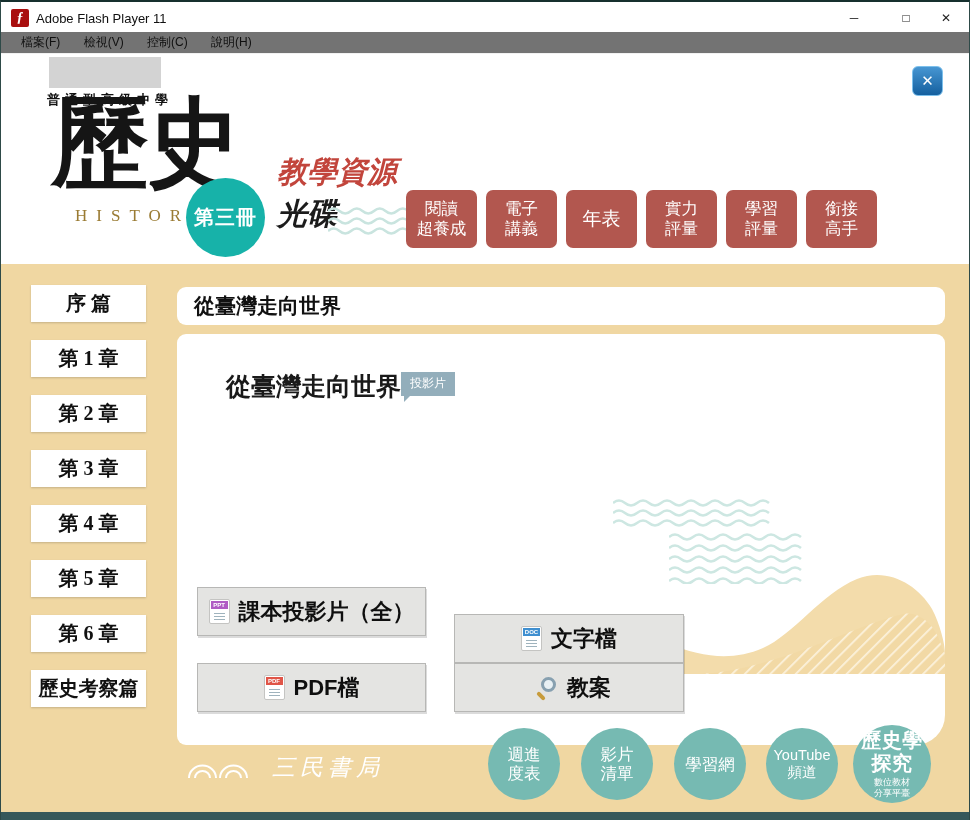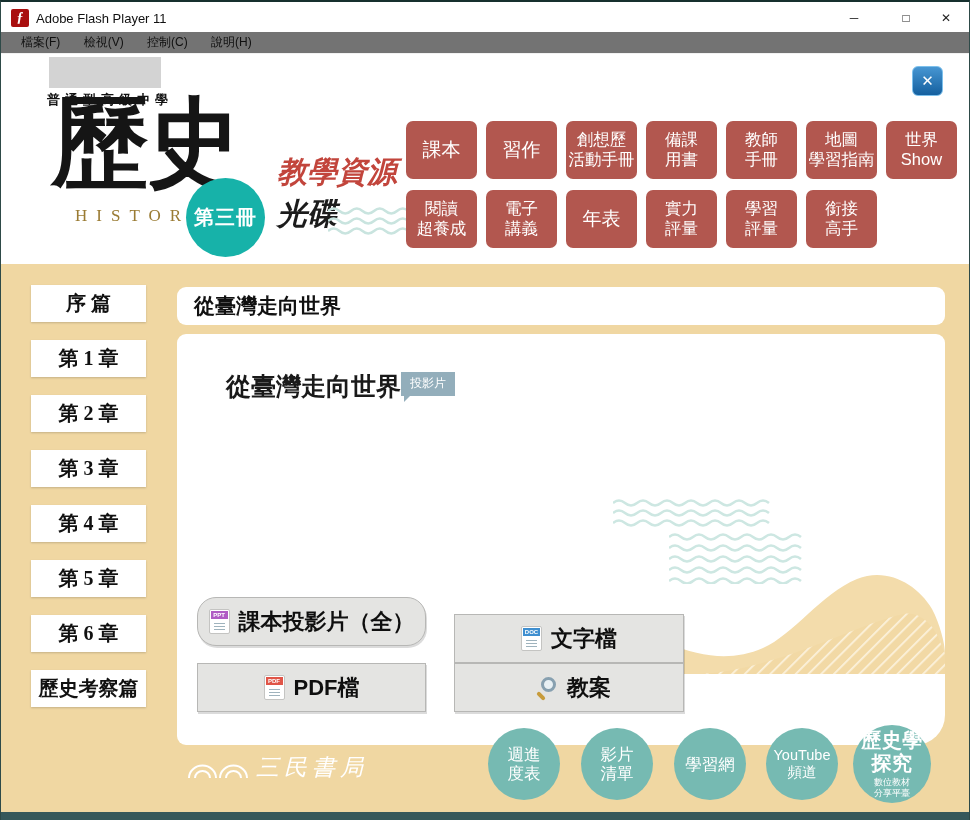--- a/index.html
+++ b/index.html
@@ -65,21 +65,21 @@
     font-size:12px; padding:3px 9px 4px; }
   .slide-tag::after { content:""; position:absolute; left:3px; bottom:-6px;
     border:4px solid transparent; border-top-color:#93aebb; border-left-color:#93aebb; }
   .waves-b { position:absolute; left:436px; top:164px; }
   .waves-c { position:absolute; left:492px; top:198px; }
   .hill { position:absolute; left:294px; top:218px; }
   .gbtn { position:absolute; width:229px; height:49px; background:#e4e4e2;
     border:1px solid #b7b7b5; box-shadow:1px 2px 0 rgba(0,0,0,0.14);
     display:flex; align-items:center; justify-content:center; gap:9px;
     font-size:22px; font-weight:bold; color:#0f0f0f; cursor:pointer; }
-  .gbtn-1 { left:20px; top:263px;border-radius:19px; } .gbtn-2 { left:277px; top:280px; width:230px; }
+  .gbtn-1 { left:20px; top:253px; } .gbtn-2 { left:277px; top:280px; width:230px; }
   .gbtn-3 { left:20px; top:329px; } .gbtn-4 { left:277px; top:329px; width:230px;padding-left:7px; }
   .file-icon { position:relative; width:21px; height:25px; background:#fff;
     border:1px solid #c4c4c2; border-radius:2px; flex:0 0 auto; }
   .file-band { position:absolute; top:1px; left:1px; right:1px; height:8px; color:#fff;
     font-size:6px; font-weight:bold; text-align:center; line-height:8px; letter-spacing:0; }
   .band-ppt { background:#b05cc4; } .band-doc { background:#3f8fd0; } .band-pdf { background:#e05548; }
   .file-lines { position:absolute; left:4px; right:4px; top:13px; height:8px;
     background:repeating-linear-gradient(#9fb3bd 0 1px, transparent 1px 3px); }
   .mag { position:relative; width:24px; height:24px; flex:0 0 auto; }
   .mag-lens { position:absolute; right:2px; top:1px; width:15px; height:15px; border-radius:50%;
@@ -87,21 +87,21 @@
   .mag-handle { position:absolute; left:2px; bottom:2px; width:10px; height:4px; background:#c79b3b;
     transform:rotate(45deg); border-radius:2px; }
   .circle { position:absolute; width:72px; height:72px; border-radius:50%; background:#76bab2;
     color:#fff; display:flex; flex-direction:column; align-items:center; justify-content:center;
     text-align:center; font-size:16.5px; line-height:1.15; white-space:pre-line; cursor:pointer; }
   .circle-1 { left:487px; top:464px; } .circle-2 { left:580px; top:464px; }
   .circle-3 { left:673px; top:464px; } .circle-4 { left:765px; top:464px; font-size:14.5px; }
   .circle-5 { left:852px; top:461px; width:78px; height:78px; }
   .circle-5 .c5-main { font-size:20px; font-weight:bold; letter-spacing:0.5px; }
   .circle-5 .c5-sub { font-size:9px; line-height:1.25; margin-top:2px; white-space:pre-line; }
-  .publisher { position:absolute; left:186px; top:492px; display:flex; align-items:flex-end; gap:7px; color:#fff; }
+  .publisher { position:absolute; left:186px; top:492px; display:flex; align-items:flex-end; gap:23px; color:#fff; }
   .pub-text { font-family:"Liberation Serif","DejaVu Serif",serif; font-style:italic;
     font-size:23px; letter-spacing:5px; line-height:1; }
   
   .bottom-strip { position:absolute; left:0; right:0; bottom:0; height:8px; background:#37585a; }
 </style>
 </head>
 <body>
 
 <div class="window">
 
@@ -130,34 +130,20 @@
     <div class="product-2">光碟</div>
     <svg class="waves-a" width="92" height="34" viewBox="0 0 92 34">
       <g stroke="#c9e4df" stroke-width="2.5" fill="none">
         <path d="M0 5 Q5.75 0 11.5 5 T23 5 T34.5 5 T46 5 T57.5 5 T69 5 T80.5 5 T92 5"></path>
         <path d="M0 15 Q5.75 10 11.5 15 T23 15 T34.5 15 T46 15 T57.5 15 T69 15 T80.5 15 T92 15"></path>
         <path d="M0 25 Q5.75 20 11.5 25 T23 25 T34.5 25 T46 25 T57.5 25 T69 25 T80.5 25 T92 25"></path>
       </g>
     </svg>
     <div class="app-close">✕</div>
 
-    <div class="rrow rrow1">
-      <div class="rbtn single">課本</div>
-      <div class="rbtn single">習作</div>
-      <div class="rbtn">創想歷
-活動手冊</div>
-      <div class="rbtn">備課
-用書</div>
-      <div class="rbtn">教師
-手冊</div>
-      <div class="rbtn">地圖
-學習指南</div>
-      <div class="rbtn">世界
-Show</div>
-    </div>
 
     <div class="rrow rrow2">
       <div class="rbtn">閱讀
 超養成</div>
       <div class="rbtn">電子
 講義</div>
       <div class="rbtn single">年表</div>
       <div class="rbtn">實力
 評量</div>
       <div class="rbtn">學習

